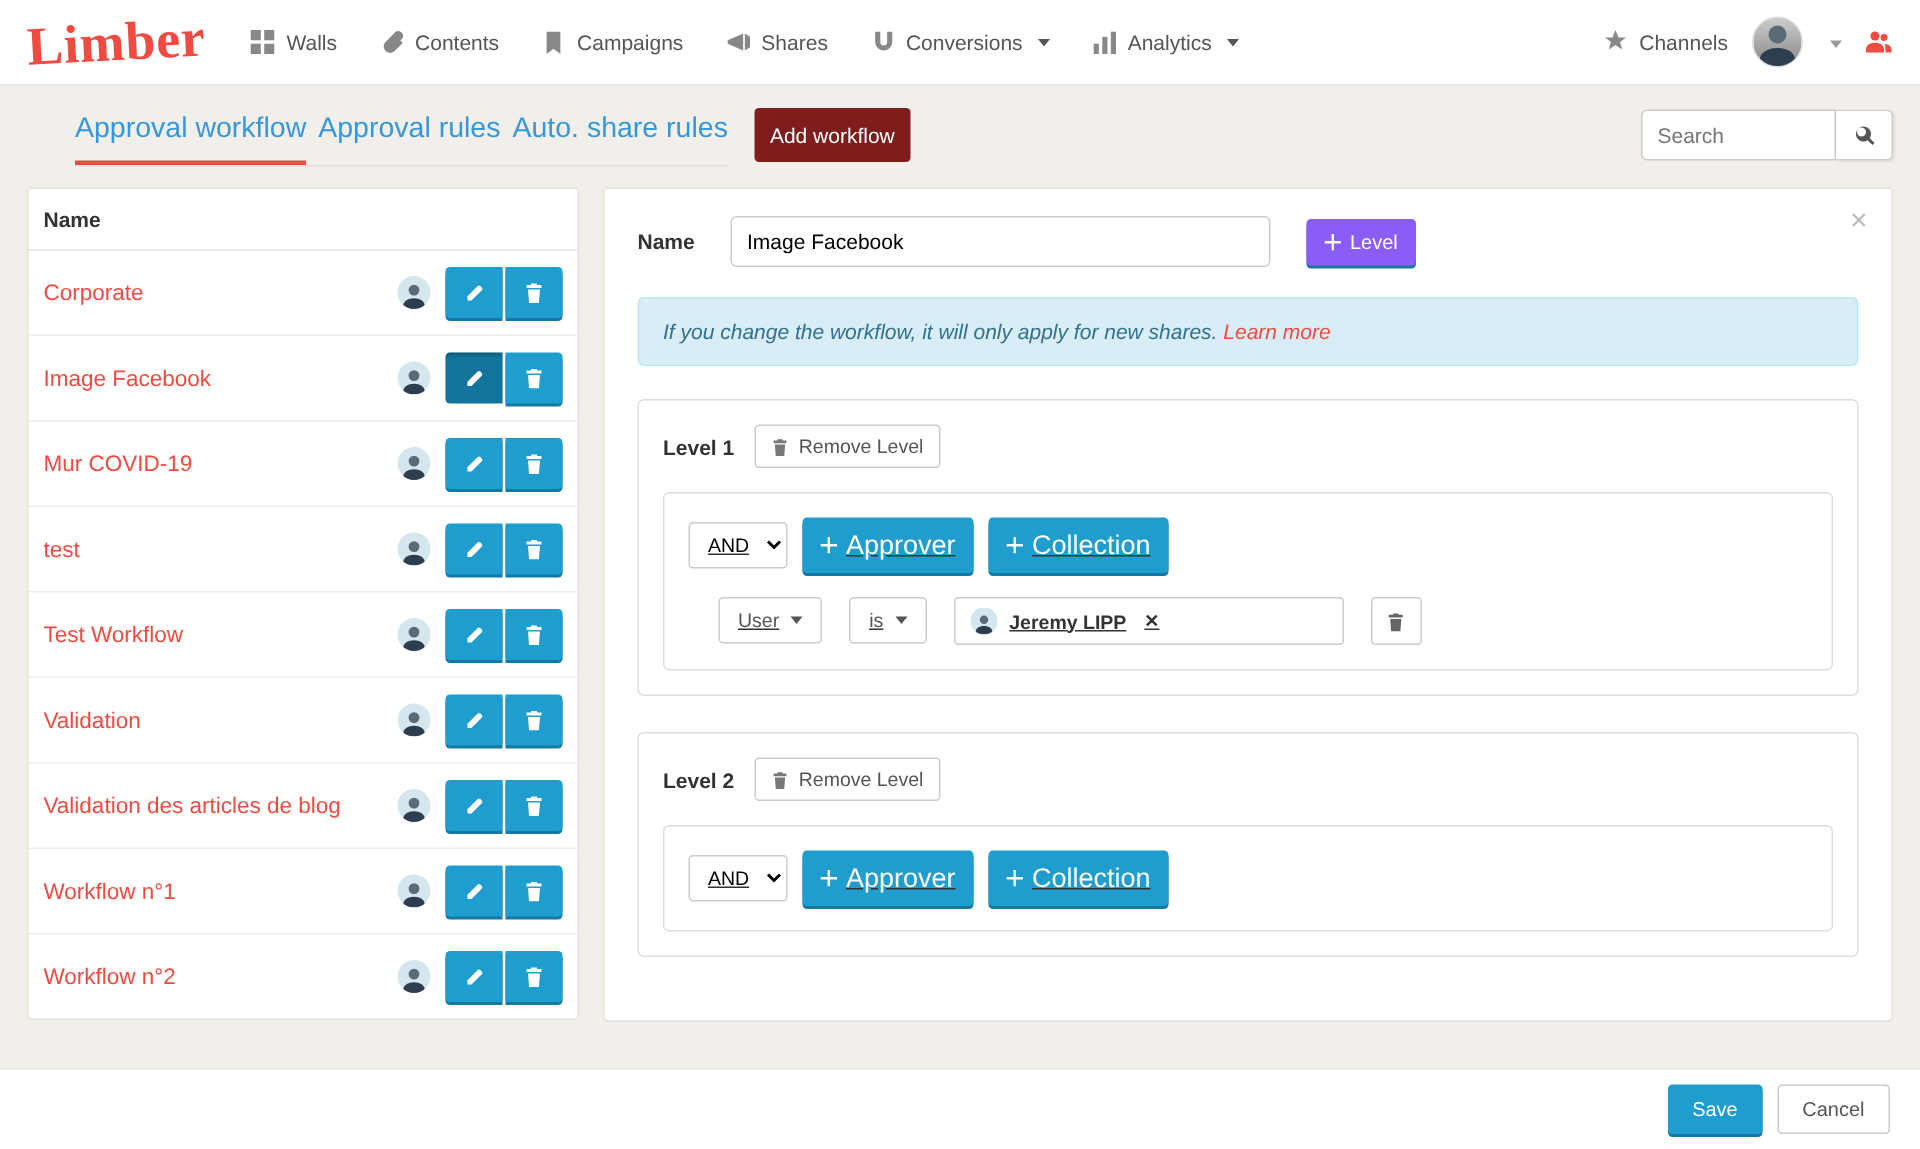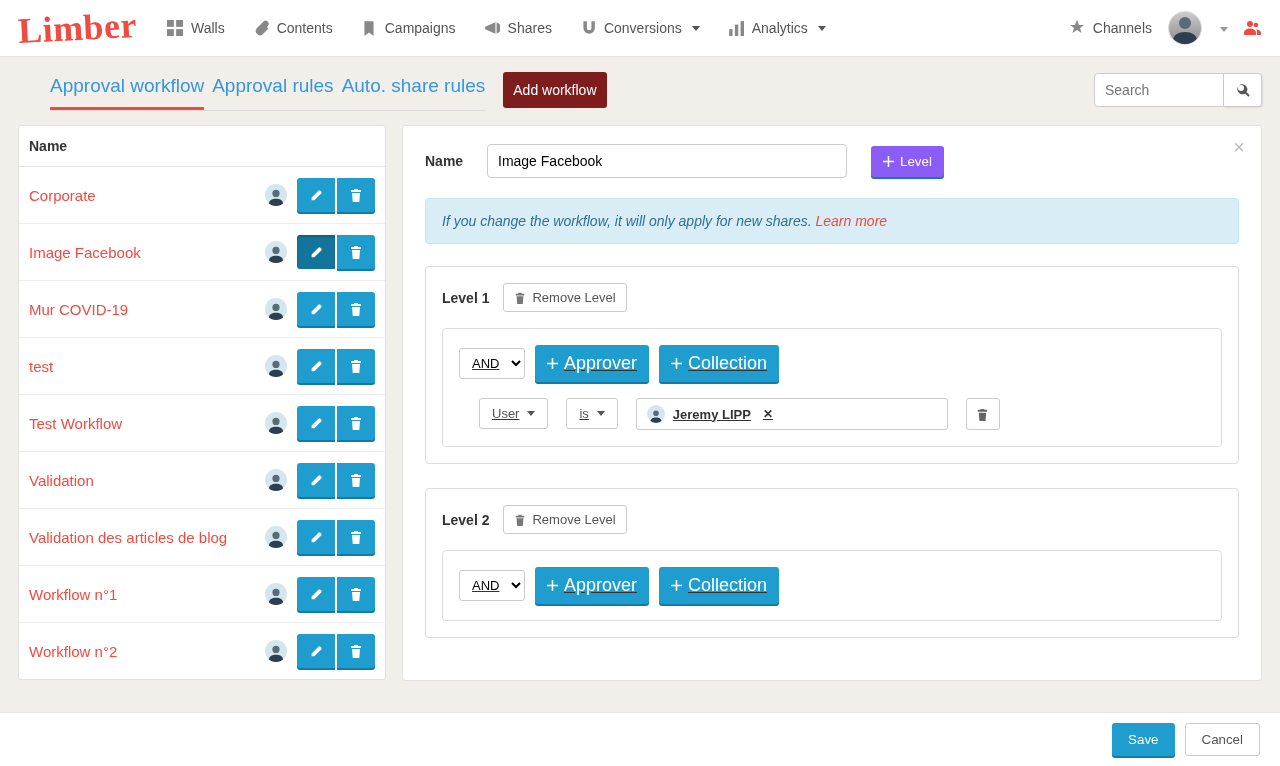--- a/index.html
+++ b/index.html
@@ -60,21 +60,21 @@
 .level-head { display: flex; align-items: center; gap: 14px; margin-bottom: 16px; }
 .level-title { font-weight: bold; }
 .remove-btn { background: #fff; border: 1px solid #ccc; border-radius: 3px; padding: 6px 10px; color: #555; cursor: pointer; display: flex; align-items: center; gap: 6px; font-size: 13px; }
 .remove-btn svg { width: 12px; height: 12px; fill: #777; }
 .rule-card { border: 1px solid #ddd; border-radius: 4px; padding: 16px; text-decoration: underline; }
 .rule-row { display: flex; align-items: center; gap: 10px; flex-wrap: wrap; }
 .select { border: 1px solid #ccc; border-radius: 3px; padding: 6px 8px; font-size: 13px; background: #fff; }
 .blue-btn { background: #1f9dcf; color: #fff; border: none; padding: 8px 12px; border-radius: 3px; cursor: pointer; display: flex; align-items: center; gap: 6px; box-shadow: 0 2px 0 #157aa3; font-size: 18px; }
 .cond-row { display: flex; align-items: flex-start; gap: 18px; margin-top: 16px; margin-left: 20px; }
 .dropdown-chip { border: 1px solid #ccc; border-radius: 3px; padding: 7px 12px; font-size: 13px; color: #555; background: #fff; cursor: pointer; display: flex; align-items: center; gap: 6px; }
-.user-chip { border: 1px solid #ccc; border-radius: 3px; padding: 6px 10px; display: flex; align-items: center; gap: 8px; width: 312px; }
+.user-chip { border: 1px solid #ccc; border-radius: 3px; padding: 6px 10px; display: flex; align-items: center; gap: 8px; width: 260px; }
 .user-chip .uavatar { width: 18px; height: 18px; border-radius: 50%; background: #d4e7ee; display: flex; align-items: flex-end; justify-content: center; overflow: hidden; }
 .user-chip .uavatar svg { width: 14px; height: 14px; }
 .user-chip .uname { font-weight: bold; font-size: 13px; }
 .user-chip .remove-x { margin-left: 4px; font-weight: bold; cursor: pointer; font-size: 12px; }
 .trash-btn { border: 1px solid #ccc; border-radius: 3px; width: 34px; height: 32px; background: #fff; display: flex; align-items: center; justify-content: center; cursor: pointer; }
 .trash-btn svg { width: 13px; height: 13px; fill: #666; }
 
 
 .footer { position: fixed; bottom: 0; left: 0; right: 0; background: #fff; border-top: 1px solid #e5e5e5; padding: 10px 20px; display: flex; justify-content: flex-end; gap: 10px; }
 .btn-save { background: #1f9dcf; color: #fff; border: none; padding: 9px 16px; border-radius: 3px; cursor: pointer; box-shadow: 0 2px 0 #157aa3; }

